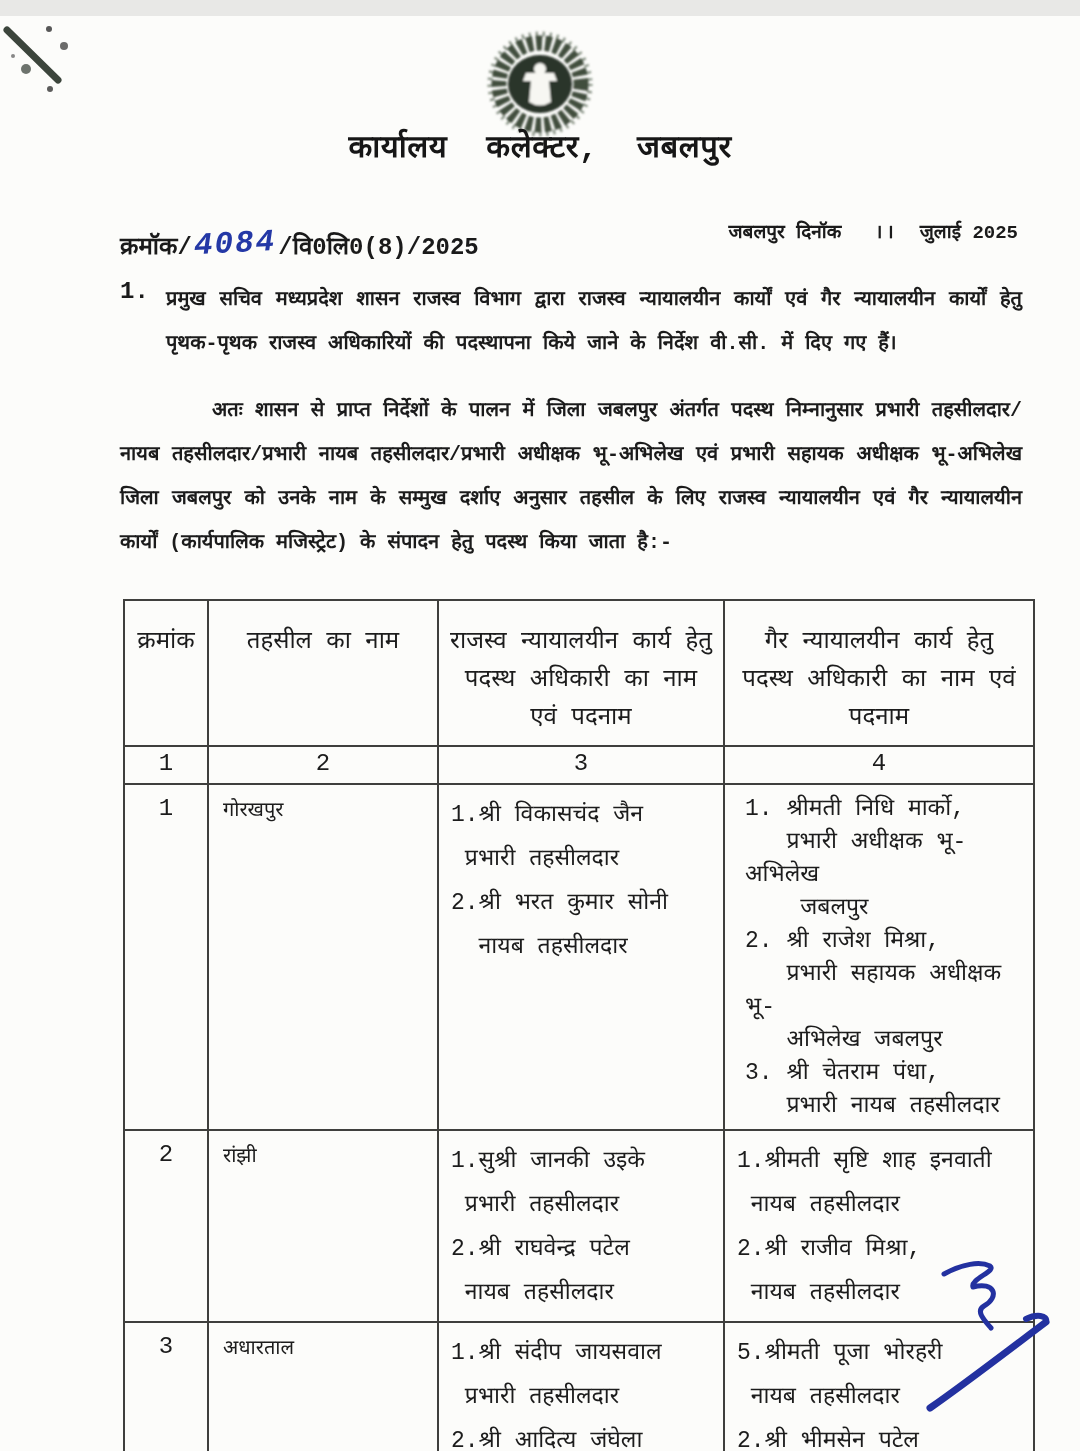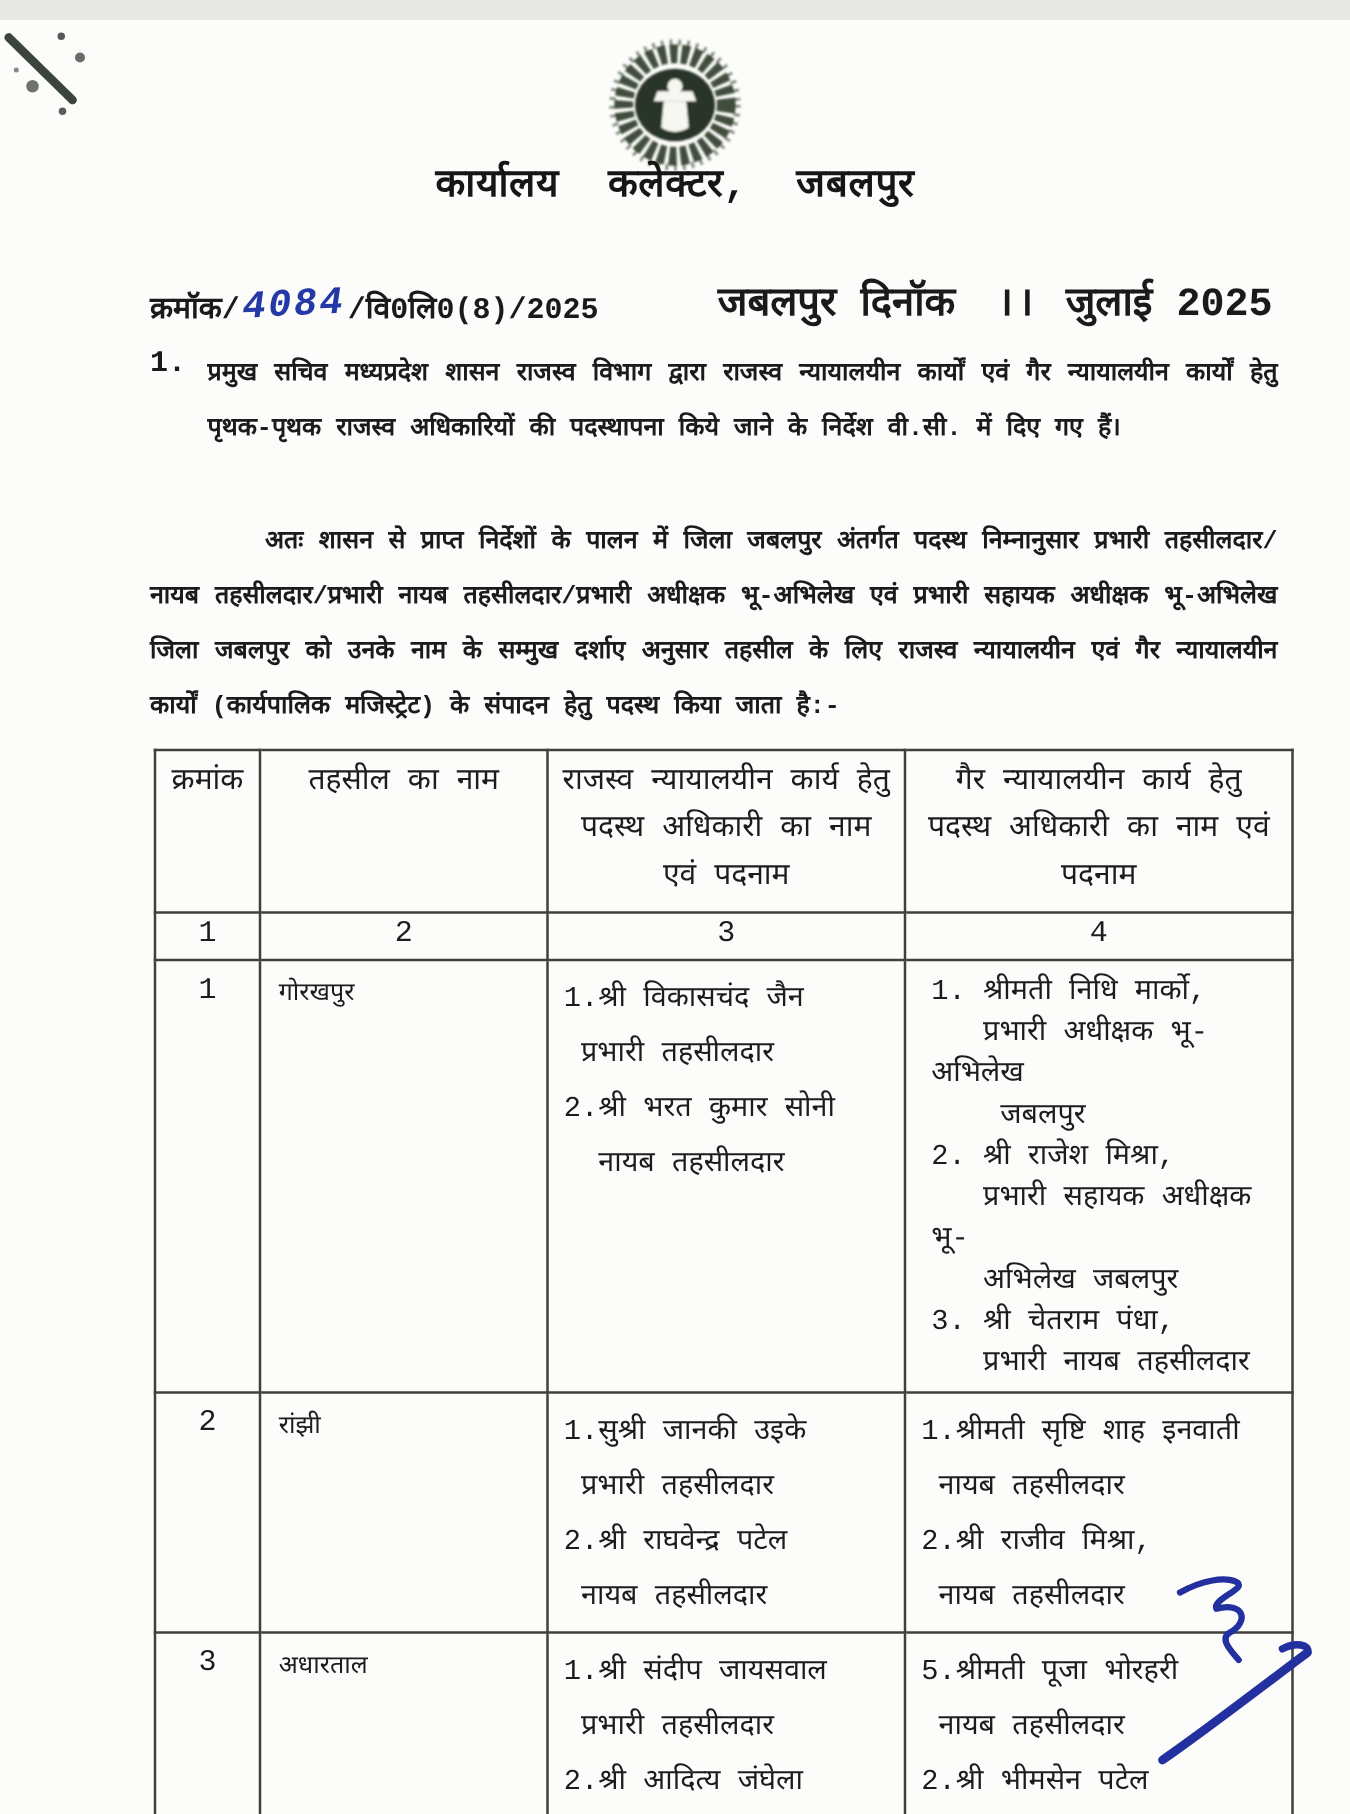--- a/index.html
+++ b/index.html
@@ -27,50 +27,50 @@
   .ref-row {
     position:absolute; top:198px; left:120px; right:62px;
     display:flex; justify-content:space-between; align-items:flex-start;
   }
   .ref-left { font-size:24px; font-weight:bold; margin-top:14px; white-space:nowrap; }
   .ref-number {
     color:#2438a6; font-size:31px; font-style:italic; font-weight:bold;
     display:inline-block; transform:rotate(-3deg) translateY(-2px);
     letter-spacing:2px; padding:0 2px;
   }
-  .date-right { font-size:32px; font-weight:bold; white-space:nowrap; margin-top:4px; }
+  .date-right { font-size:19px; font-weight:bold; white-space:nowrap; margin-top:4px; }
   .date-right .gap1 { display:inline-block; width:34px; }
   .date-right .gap2 { display:inline-block; width:22px; }
   .day-marks { font-weight:bold; letter-spacing:4px; }
   .body-text { position:absolute; left:120px; right:58px; }
   .para1 { top:262px; }
   .para1-wrap { position:relative; padding-left:46px; }
   .item-no { position:absolute; left:0; top:0; font-size:24px; font-weight:bold; }
   .para {
     font-size:20px; font-weight:bold; line-height:44px;
     text-align:justify; text-align-last:left; color:#1b1b1b;
   }
-  .para2 { top:396px; }
+  .para2 { top:373px; }
   .para2 .para { text-indent:92px; }
   table.post-table {
     position:absolute; top:583px; left:123px;
     border-collapse:collapse; table-layout:fixed; width:910px;
     background:transparent;
   }
   .post-table td, .post-table th {
     border:2px solid #3f3f3d; vertical-align:top;
     font-weight:normal; color:#1c1c1c;
   }
   .post-table col.c1 { width:84px; }
   .post-table col.c2 { width:230px; }
   .post-table col.c3 { width:286px; }
   .post-table col.c4 { width:310px; }
   .hdr-cell {
     text-align:center; font-size:24px; font-weight:bold;
-    line-height:38px; padding:6px 8px 8px;
+    line-height:38px; padding:22px 8px 8px;
   }
   .num-row td { text-align:center; font-size:24px; padding:2px 0 4px; line-height:30px; }
   .cell-sn { text-align:center; font-size:24px; padding-top:10px; }
   .cell-tehsil { font-size:20px; font-weight:bold; padding:10px 6px 0 14px; }
   .cell-lines {
     white-space:pre-wrap; font-size:23px; padding:8px 4px 6px 12px;
   }
   .lh36 { line-height:44px; }
   .lh33 { line-height:33px;padding-left:20px; }
   .ink-overlay { position:absolute; top:0; left:0; width:1080px; height:1451px; pointer-events:none; }

